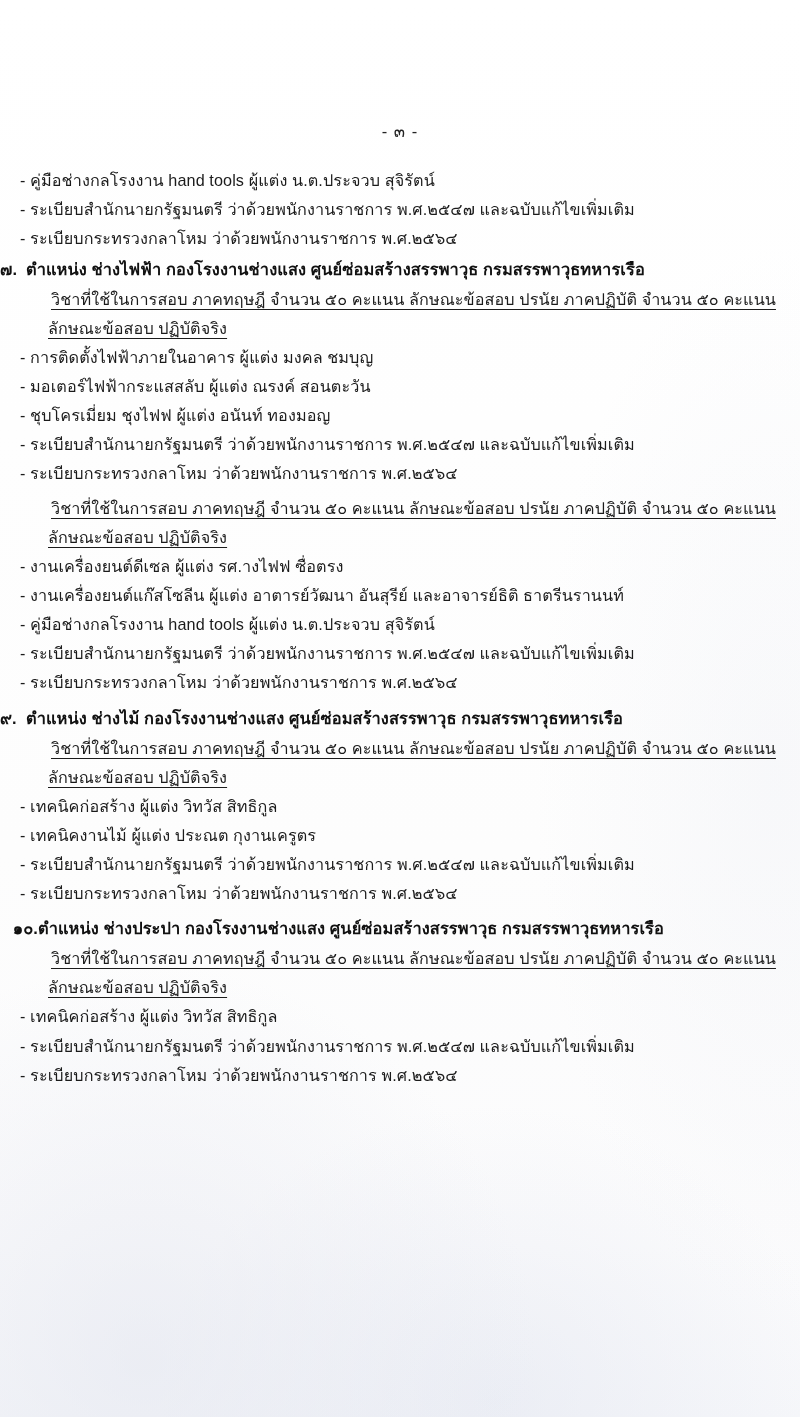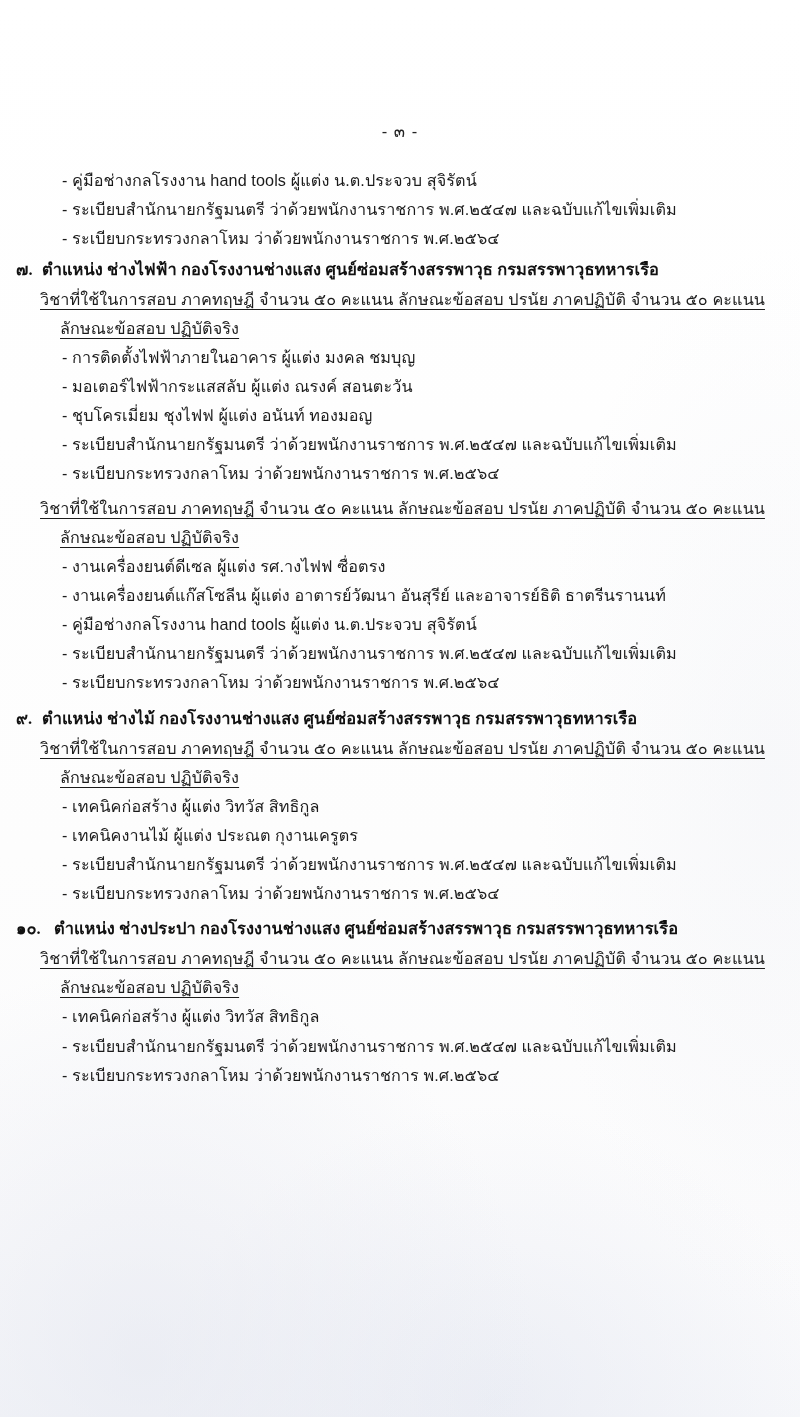--- a/index.html
+++ b/index.html
@@ -66,49 +66,47 @@
   .line {
     font-size: 16.2px;
     line-height: 29.2px;
     color: #1b1b1b;
     white-space: nowrap;
     letter-spacing: .1px;
   }
 
   
   .item-line {
-    padding-left: 74px;
+    padding-left: 32px;
     text-indent: -12px;
   }
 
   
   .heading-line {
     font-weight: bold;
-    padding-left: 16px;
     font-size: 16.4px;
     line-height: 31px;
     color: #111111;
-    font-family: Liberation Serif, serif;
   }
   .heading-line .num {
     display: inline-block;
     min-width: 26px;
   }
-  .heading-line.wide .num { min-width: 38px; }
+  .heading-line.wide .num { min-width: 38px; text-align: right; }
 
   
   .subject-line {
-    padding-left: 40px;
+    padding-left: 51px;
     text-decoration: underline;
     text-underline-offset: 3.5px;
     text-decoration-thickness: 1.15px;
     line-height: 29px;
   }
   .subject-line.cont {
-    padding-left: 60px;
+    padding-left: 48px;
   }
 
   .group { margin: 0; }
 
   .spacer-sm { height: 5px; }
 </style>
 </head>
 <body>
 
 <div class="page">

